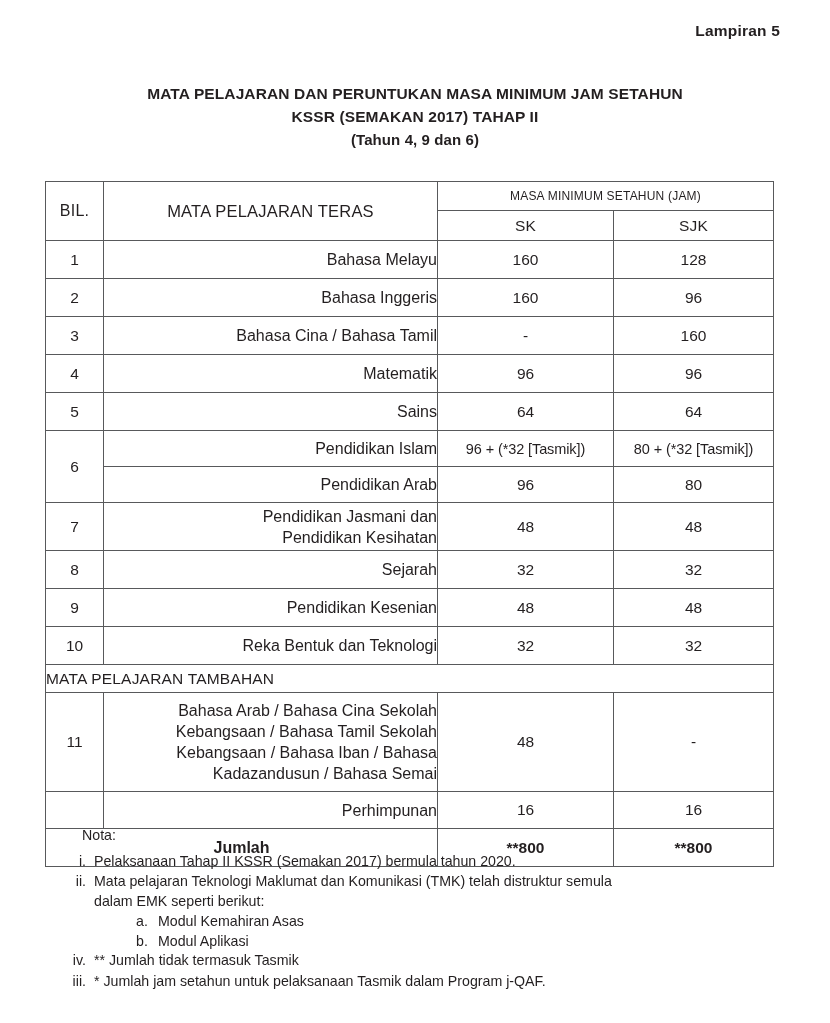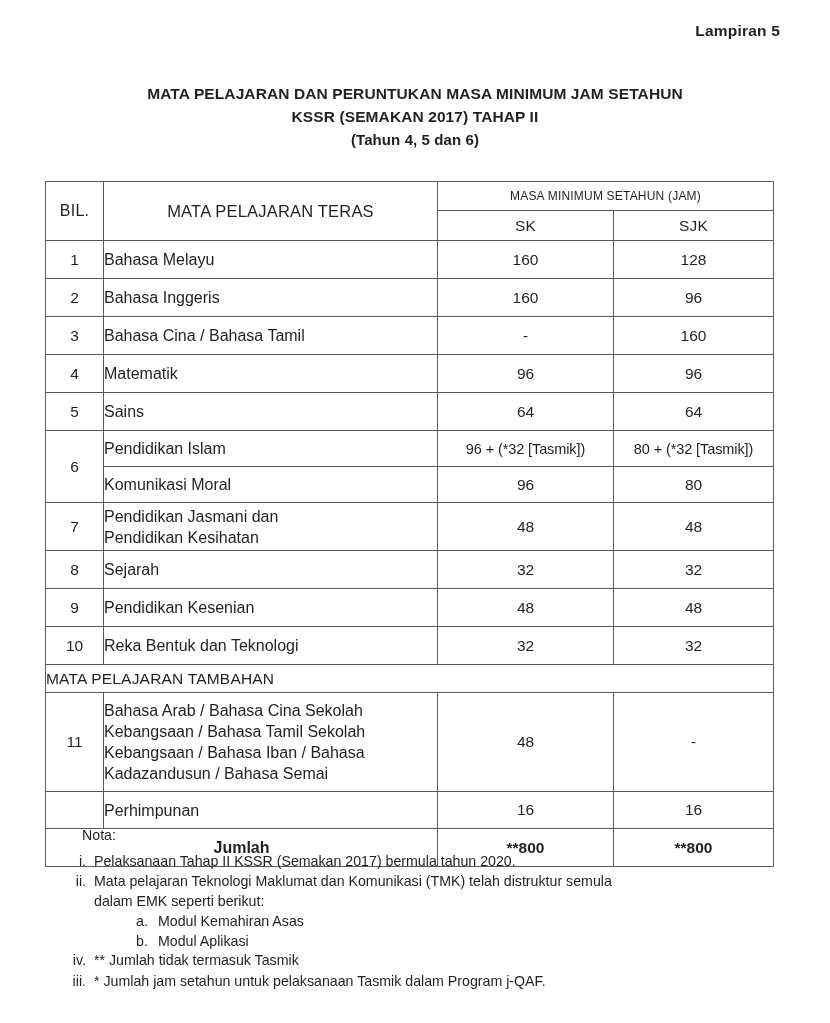--- a/index.html
+++ b/index.html
@@ -83,21 +83,21 @@
   .hd-bil { height: 57px; font-size: 16px; }
   .hd-sub { height: 57px; font-size: 16.5px; }
   .hd-masa { height: 28px; font-size: 12px; margin-top: 44px; }
   .hd-sk, .hd-sjk { height: 29px; font-size: 15.5px; }
 
   .bil {
     text-align: center;
     font-size: 15.5px;
   }
   .subj {
-    text-align: left;
+    text-align: right;
     padding-left: 10px;
     font-size: 16px;
     line-height: 21px;
   }
   .val {
     text-align: center;
     font-size: 15.5px;
   }
   .val.small {
     font-size: 14.5px;
@@ -178,21 +178,21 @@
 </head>
 <body>
 
 <div class="page">
 
   <div class="lampiran">Lampiran 5</div>
 
   <div class="title-block">
     <div class="title-line">MATA PELAJARAN DAN PERUNTUKAN MASA MINIMUM JAM SETAHUN</div>
     <div class="title-line">KSSR (SEMAKAN 2017) TAHAP II</div>
-    <div class="title-line l3">(Tahun 4, 5 dan 6)</div>
+    <div class="title-line l3">(Tahun 4, 9 dan 6)</div>
   </div>
 
   <div class="tbl-wrap">
     <table class="main">
       <colgroup>
         <col class="c-bil">
           <col class="c-sub">
           <col class="c-sk">
           <col class="c-sjk">
       </colgroup>
@@ -238,21 +238,21 @@
           <td class="val">64</td>
         </tr>
 
         <tr class="r-sub">
           <td class="bil" rowspan="2">6</td>
           <td class="subj">Pendidikan Islam</td>
           <td class="val small">96 + (*32 [Tasmik])</td>
           <td class="val small">80 + (*32 [Tasmik])</td>
         </tr>
         <tr class="r-sub">
-          <td class="subj">Komunikasi Moral</td>
+          <td class="subj">Pendidikan Arab</td>
           <td class="val">96</td>
           <td class="val">80</td>
         </tr>
 
         <tr class="r-two">
           <td class="bil">7</td>
           <td class="subj">
             <span>Pendidikan Jasmani dan</span><br>
             <span>Pendidikan Kesihatan</span>
           </td>

